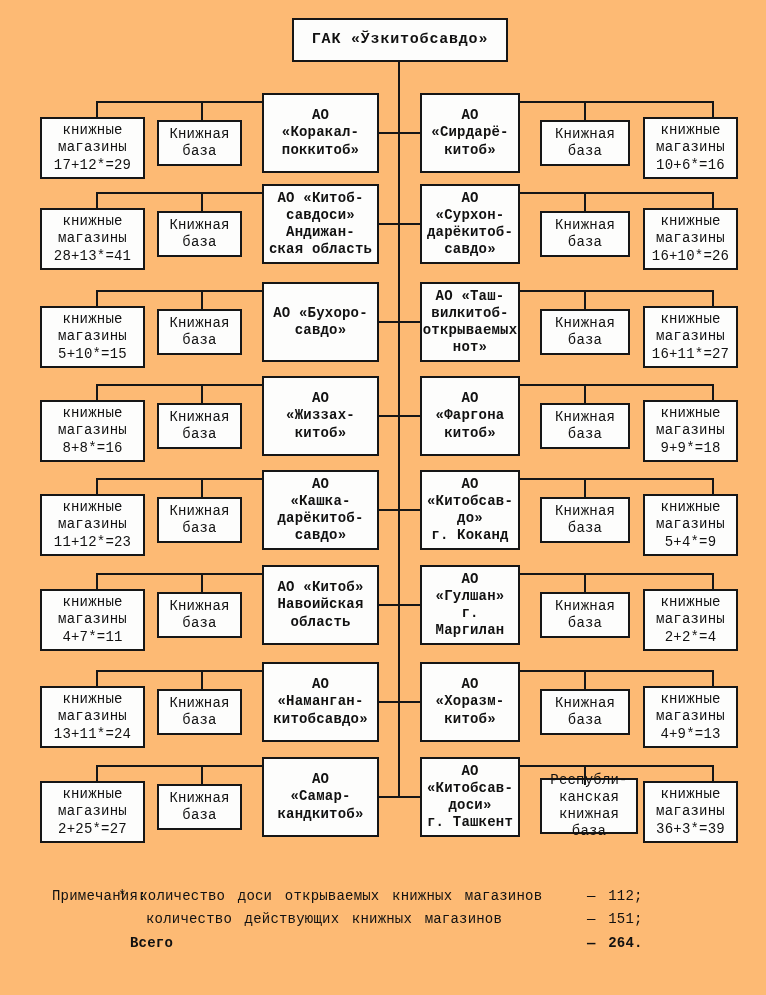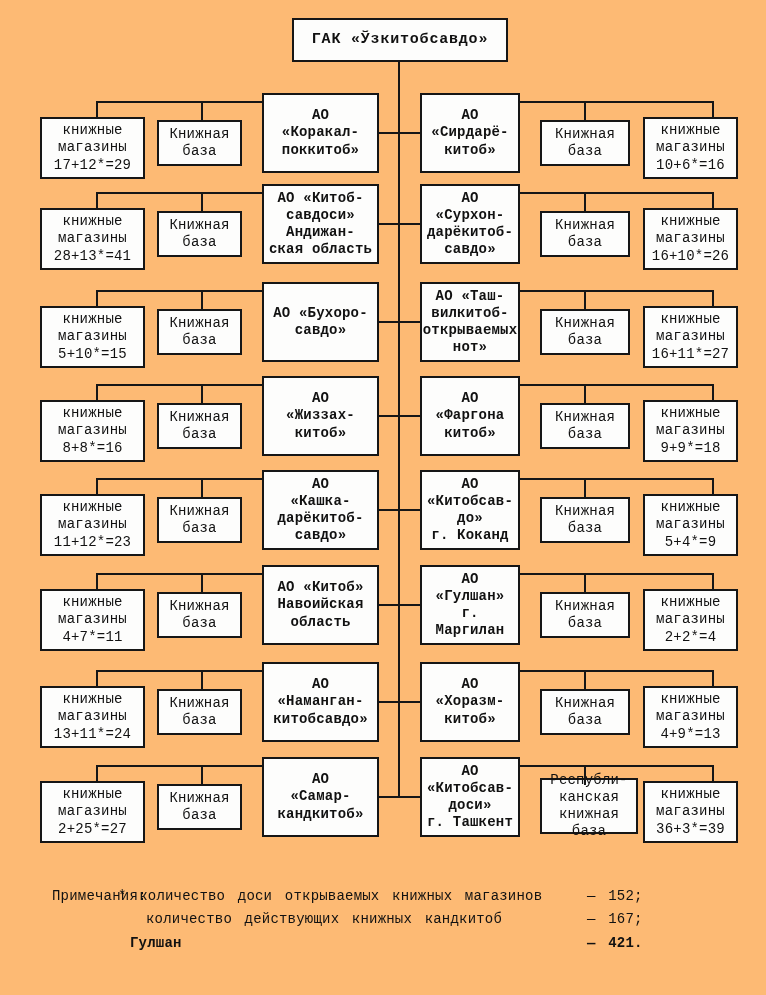--- a/index.html
+++ b/index.html
@@ -250,20 +250,20 @@
 магазины
 36+3*=39</div>
     <div class="ln rh"></div>
       <div class="ln rs1"></div>
       <div class="ln rs2"></div>
   </div>
 
   <div class="notes">
     <span style="left:52px;top:888px">Примечания:</span>
     <span style="left:118px;top:888px">* количество доси открываемых книжных магазинов</span>
-    <span style="left:587px;top:888px">— 152;</span>
-    <span style="left:146px;top:911px">количество действующих книжных кандкитоб</span>
-    <span style="left:587px;top:911px">— 167;</span>
-    <span style="left:130px;top:935px" class="bold">Гулшан</span>
-    <span style="left:587px;top:935px" class="bold">— 421.</span>
+    <span style="left:587px;top:888px">— 112;</span>
+    <span style="left:146px;top:911px">количество действующих книжных магазинов</span>
+    <span style="left:587px;top:911px">— 151;</span>
+    <span style="left:130px;top:935px" class="bold">Всего</span>
+    <span style="left:587px;top:935px" class="bold">— 264.</span>
   </div>
 
 </div>
 
 </body></html>

